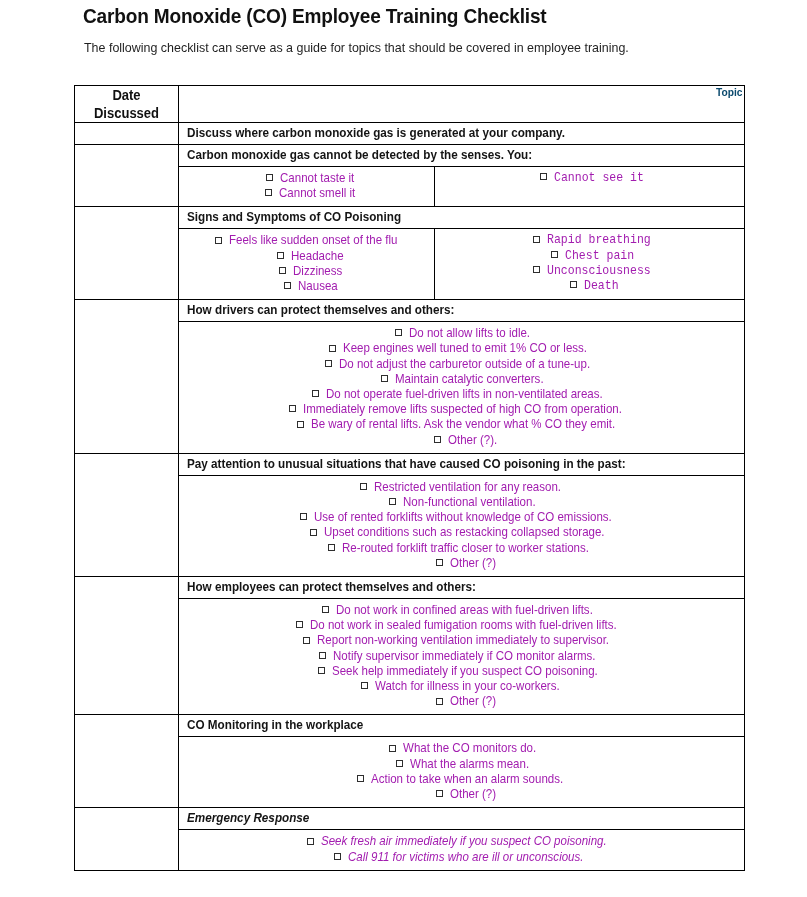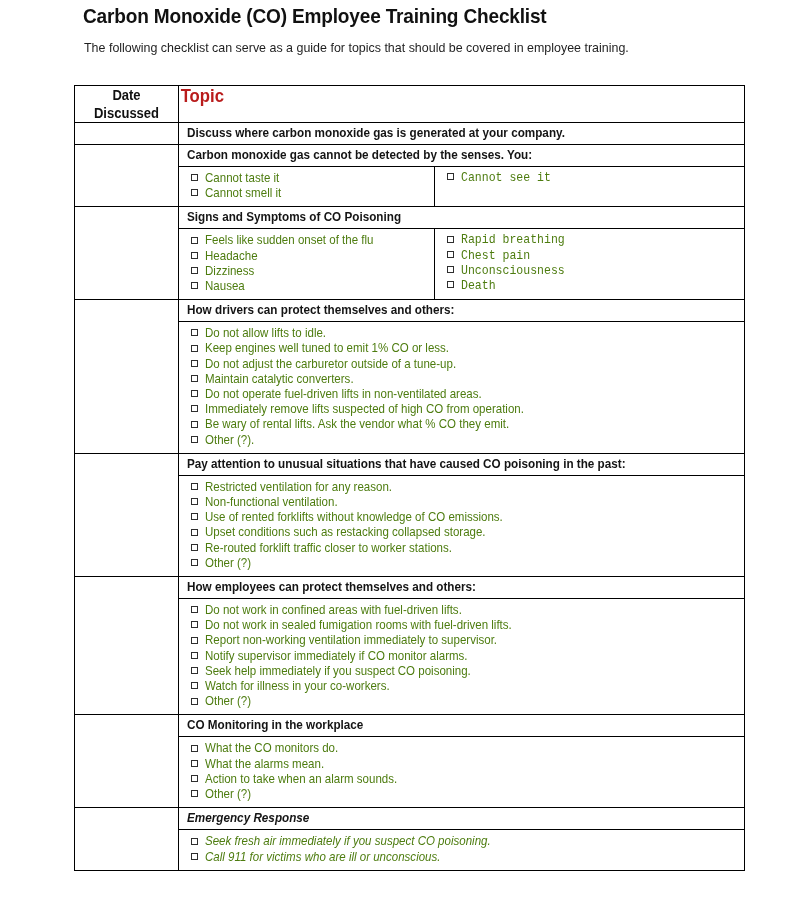--- a/index.html
+++ b/index.html
@@ -82,25 +82,25 @@
     font-size: 14px;
     font-weight: bold;
     line-height: 18px;
     padding: 6px 0 7px 0;
     transform: none;
     color: #111;
   }
   .th-date span { display: block; transform: scaleX(0.93); }
   .th-topic {
     border-bottom: 1.3px solid #000;
-    text-align: left;
-    font-size: 18px;
+    text-align: right;
+    font-size: 11px;
     font-weight: bold;
     vertical-align: middle;
-    color: #b91c1c;
+    color: #0c4a6e;
   }
   .th-topic span { display: inline-block; transform: scaleX(0.93); }
 
   
   .date-cell {
     border-right: 1.3px solid #000;
     border-bottom: 1.3px solid #000;
     background: #fff;
   }
   .date-cell.no-bottom { border-bottom: none; }
@@ -123,24 +123,25 @@
   .sec-heading span { display: inline-block; transform: scaleX(0.93); transform-origin: left center; }
   .sec-heading.last { border-bottom: none; }
 
   .sec-body { padding: 4px 0 5px 0; }
 
   
   .items { list-style: none; margin: 0; padding: 0; }
   .items li {
     font-size: 12.4px;
     line-height: 15.2px;
-    color: #4d7c0f;
+    color: #a21caf;
     padding-left: 12px;
     white-space: nowrap;
     display: block;
+    text-align: center;
   }
   .items li .txt {
     display: inline-block;
     transform: scaleX(0.93);
     transform-origin: left center;
   }
 
   .cbx {
     display: inline-block;
     width: 7px;

